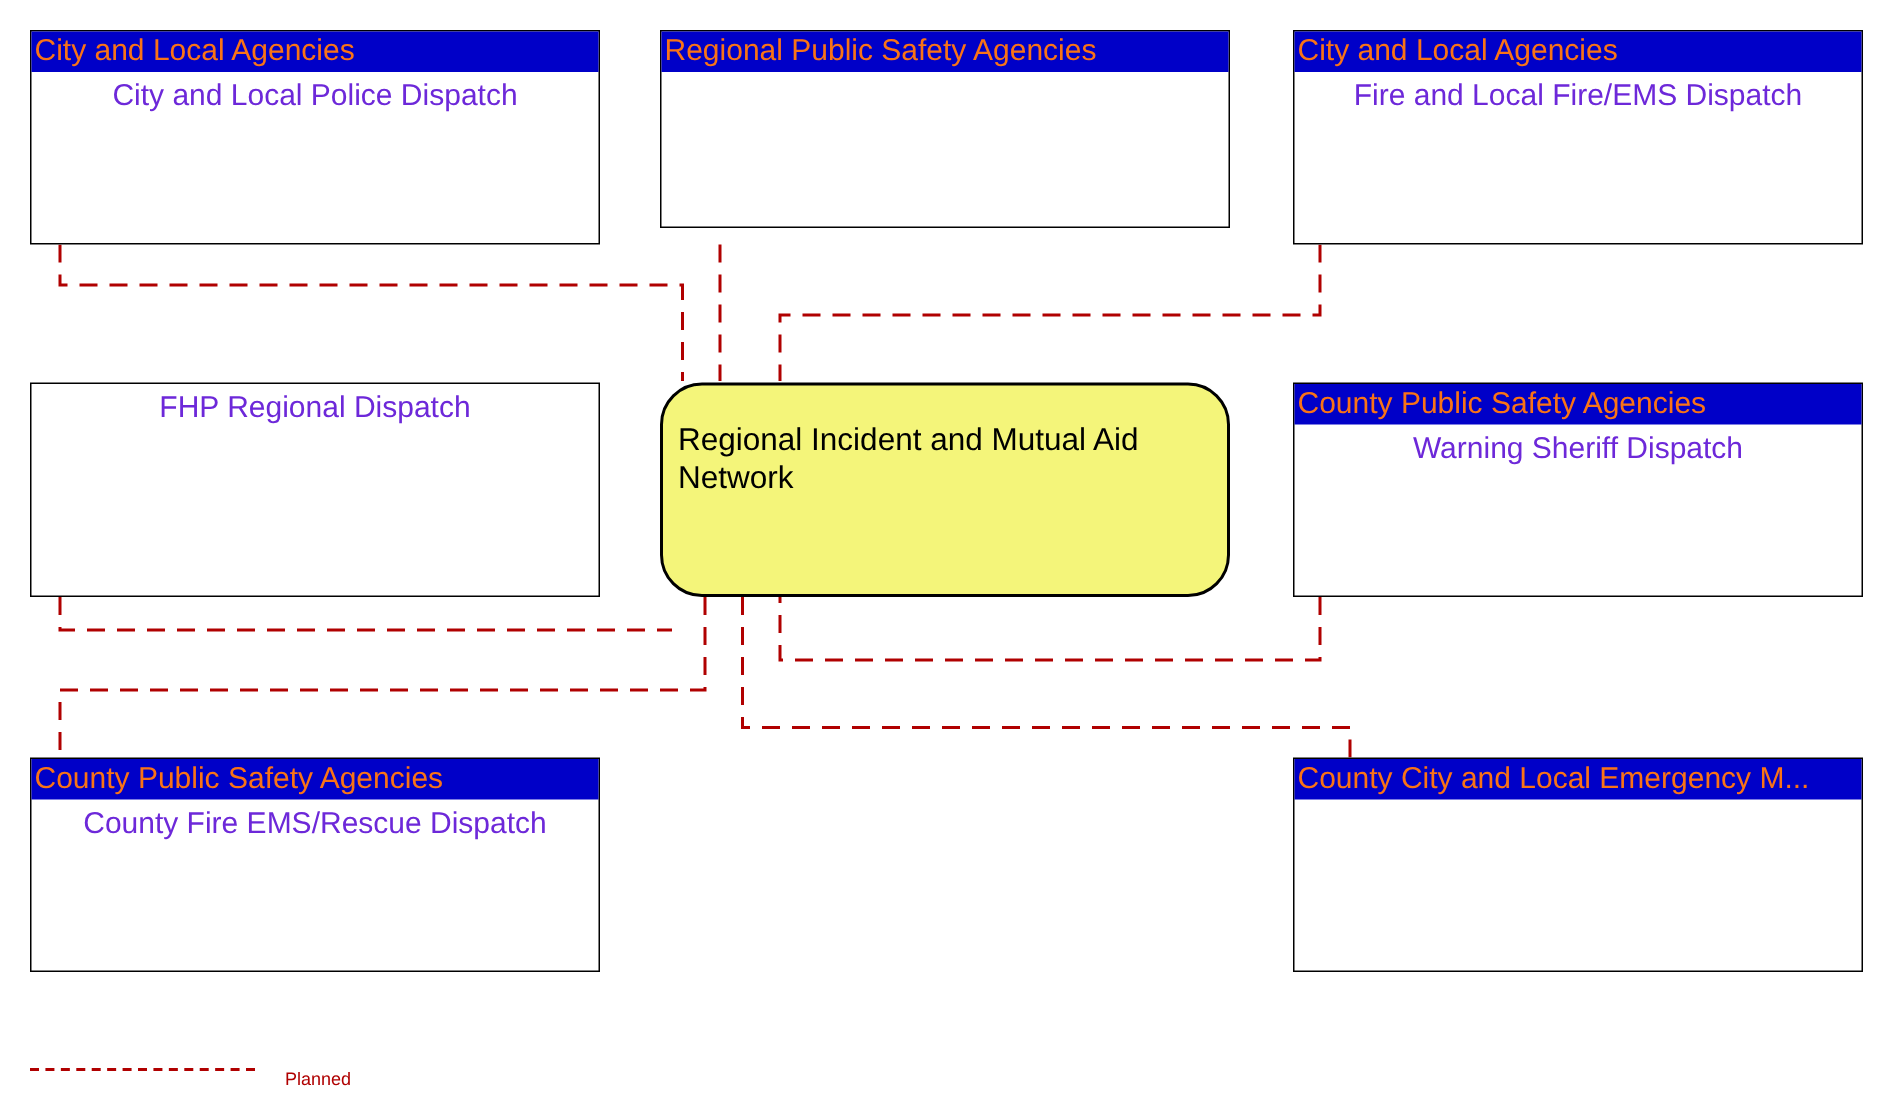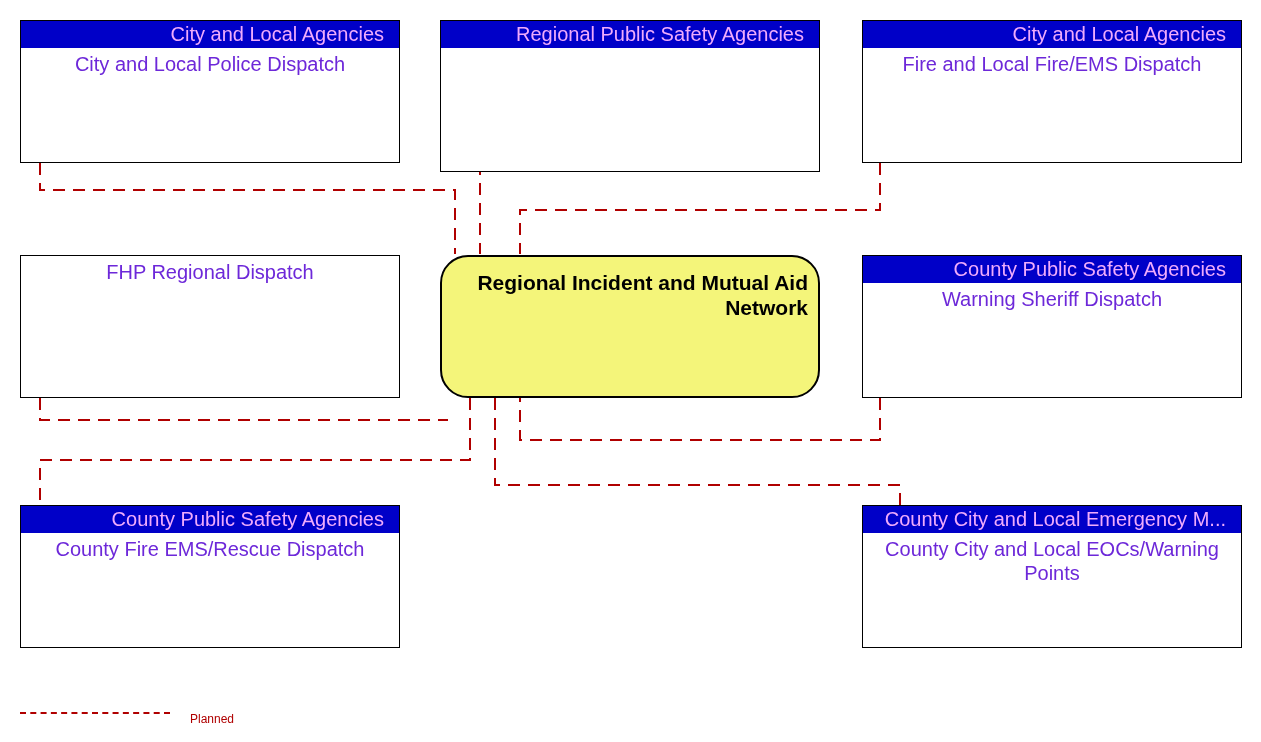--- a/index.html
+++ b/index.html
@@ -12,45 +12,44 @@
     position: relative;
   }
   .node {
     position: absolute;
     border: 1px solid #000;
     box-sizing: border-box;
     background: #fff;
   }
   .node-header {
     background: #0000c8;
-    color: #f0abfc;
+    color: #f97316;
     font-size: 20px;
-    text-align: right;
-    padding: 2px 15px;
+    text-align: left;
+    padding: 2px 2px;
     white-space: nowrap;
     overflow: hidden;
   }
   .node-body {
     color: #6d28d9;
     font-size: 20px;
     text-align: center;
     padding: 4px 6px;
     line-height: 1.2;
   }
   .central {
     position: absolute;
     background: #f4f57a;
     border: 2px solid #000;
     border-radius: 28px;
     box-sizing: border-box;
-    text-align: right;
+    text-align: left;
     font-size: 21px;
-    padding: 13px 10px;
+    padding: 24px 10px;
     line-height: 1.2;
-    font-weight: bold;
   }
   svg.conn {
     position: absolute;
     top: 0;
     left: 0;
     pointer-events: none;
   }
   .legend {
     position: absolute;
     left: 20px;
@@ -87,21 +86,21 @@
 
     <polyline points="495,398 495,485 900,485 900,505"></polyline>
   </g>
 </svg>
 
 <div class="node" style="left:20px; top:20px; width:380px; height:143px;">
   <div class="node-header">City and Local Agencies</div>
   <div class="node-body">City and Local Police Dispatch</div>
 </div>
 
-<div class="node" style="left:440px; top:20px; width:380px; height:152px;">
+<div class="node" style="left:440px; top:20px; width:380px; height:132px;">
   <div class="node-header">Regional Public Safety Agencies</div>
 </div>
 
 <div class="node" style="left:862px; top:20px; width:380px; height:143px;">
   <div class="node-header">City and Local Agencies</div>
   <div class="node-body">Fire and Local Fire/EMS Dispatch</div>
 </div>
 
 <div class="node" style="left:20px; top:255px; width:380px; height:143px;">
   <div class="node-body">FHP Regional Dispatch</div>
@@ -116,19 +115,18 @@
   <div class="node-body">Warning Sheriff Dispatch</div>
 </div>
 
 <div class="node" style="left:20px; top:505px; width:380px; height:143px;">
   <div class="node-header">County Public Safety Agencies</div>
   <div class="node-body">County Fire EMS/Rescue Dispatch</div>
 </div>
 
 <div class="node" style="left:862px; top:505px; width:380px; height:143px;">
   <div class="node-header">County City and Local Emergency M...</div>
-  <div class="node-body">County City and Local EOCs/Warning Points</div>
 </div>
 
 <div class="legend">
   <div class="legend-line"></div>
   <span>Planned</span>
 </div>
 
 </body></html>

